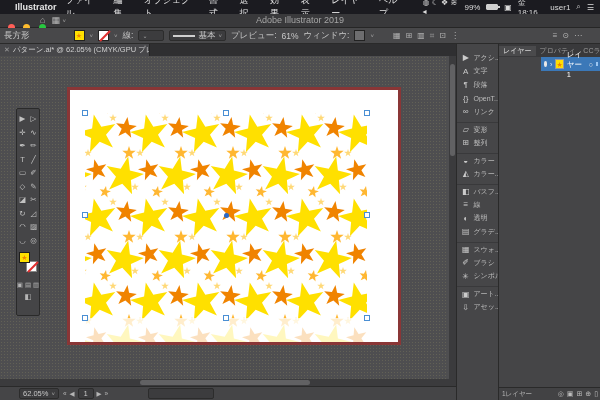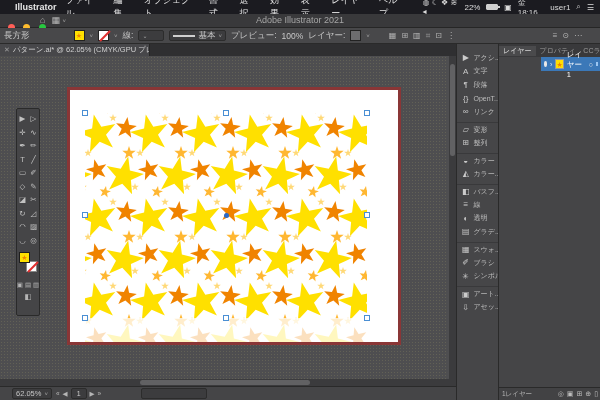--- a/index.html
+++ b/index.html
@@ -87,21 +87,21 @@
   .eye{width:6px;height:6px;border-radius:50%/40%;background:#e8e8e8;}
   .lthumb{width:10px;height:10px;background:#ffe000;border:1px solid #999;font-size:7px;line-height:9px;text-align:center;color:#f08300;}
   .ltarget{margin-left:auto;font-size:7px;color:#e6e6e6;}
   .lsel{width:4px;height:4px;background:#9cc6f2;}
   .lfooter{position:absolute;left:0;bottom:0;width:102px;height:13px;background:#424244;border-top:1px solid #2a2a2a;
            display:flex;align-items:center;font-size:6.5px;color:#b5b5b5;padding:0 3px;gap:3px;}
   .lfooter .ics{margin-left:auto;display:flex;gap:3px;font-size:7px;color:#bdbdbd;}
 
   
   .statusbar{left:0;top:386px;width:456px;height:14px;background:#454547;border-top:1px solid #2a2a2a;
-             display:flex;align-items:center;font-size:7.5px;color:#c5c5c5;gap:4px;padding:0 12px;}
+             display:flex;align-items:center;font-size:7.5px;color:#c5c5c5;gap:4px;padding:0 19px;}
   .sb-zoom{height:11px;background:#3c3c3e;border:1px solid #2c2c2c;border-radius:2px;display:flex;align-items:center;gap:3px;padding:0 3px;}
   .sb-nav{display:flex;align-items:center;gap:3px;font-size:6.5px;color:#b5b5b5;}
   .sb-abfield{height:11px;width:16px;background:#3c3c3e;border:1px solid #2c2c2c;border-radius:2px;
               display:flex;align-items:center;justify-content:center;color:#cfcfcf;font-size:7px;}
   .sb-status{height:11px;width:66px;background:#3c3c3e;border:1px solid #2c2c2c;border-radius:2px;margin-left:36px;}
 </style>
 </head>
 <body>
 
 <div id="app">
@@ -117,21 +117,21 @@
         <span>書式</span>
         <span>選択</span>
         <span>効果</span>
         <span>表示</span>
         <span>レイヤー</span>
         <span>ヘルプ</span>
       </span>
     <span class="spacer"></span>
     <span class="sys">
       <span>◍ ☾ ❖ ≋ ◂</span>
-      <span>22%</span>
+      <span>99%</span>
       <span class="batt">
           <span class="lvl"></span>
         </span>
       <span>▣</span>
       <span>金 18:16</span>
       <span>user1</span>
       <span>⌕</span>
       <span>☰</span>
     </span>
   </div>
@@ -139,42 +139,42 @@
   <div class="abs titlebar">
     <span class="tl">
       <span class="light" style="background:#ff5f57;"></span>
       <span class="light" style="background:#febc2e;"></span>
       <span class="light" style="background:#28c840;"></span>
     </span>
     <span class="tools">
       <span>⌂</span>
       <span><span>▦</span> <span class="chev">˅</span></span>
     </span>
-    <span class="title">Adobe Illustrator 2021</span>
+    <span class="title">Adobe Illustrator 2019</span>
   </div>
 
   <div class="abs controlbar">
     <span>長方形</span>
     <span style="width:34px;"></span>
     <span class="swatch sw-fill">★</span>
     <span class="chev">˅</span>
     <span class="swatch sw-none"></span>
     <span class="chev">˅</span>
     <span>線:</span>
     <span class="cb-field" style="width:26px;">
         <span class="chev">⌄</span>
       </span>
     <span class="cb-field">
       <span class="strokeline"></span>
       <span>基本</span>
       <span class="chev">˅</span>
     </span>
     <span>プレビュー:</span>
-    <span>100%</span>
-    <span>レイヤー:</span>
+    <span>61%</span>
+    <span>ウィンドウ:</span>
     <span class="swatch" style="background:#6d6d6f;"></span>
     <span class="chev">˅</span>
     <span class="cb-icons" style="margin-left:14px;">
 
     <span>▦</span>
         <span>⊞</span>
         <span>▥</span>
         <span>⌗</span>
         <span>⊡</span>
         <span>⋮</span>

